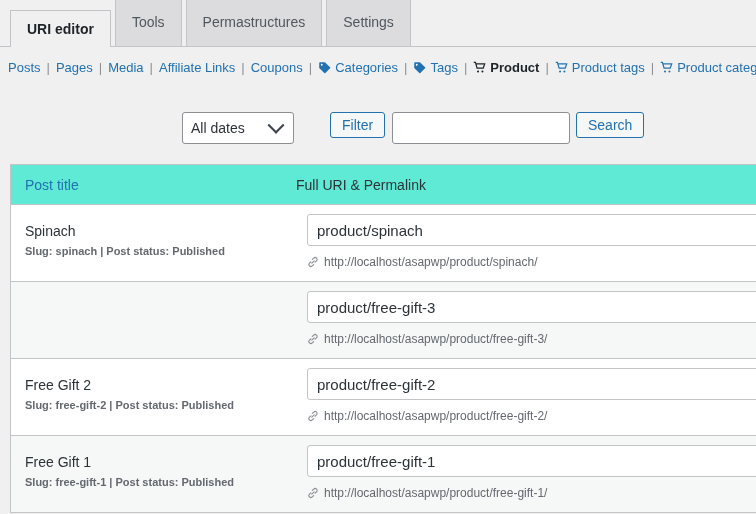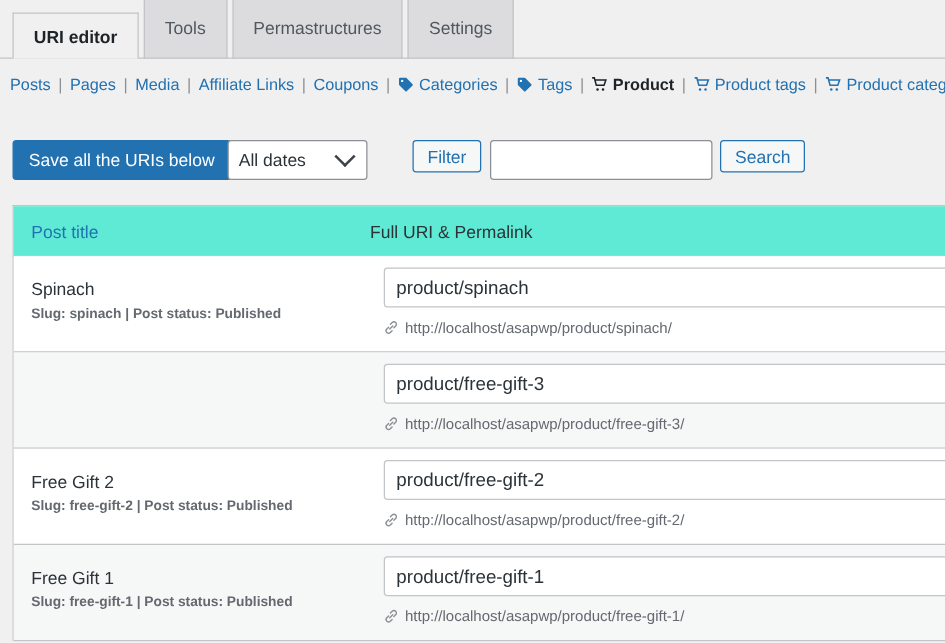--- a/index.html
+++ b/index.html
@@ -281,21 +281,20 @@
             <path fill="none" stroke="#2271b1" stroke-width="1.5" d="M.9 1.6h2.1l2 7.2h7.6l1.8-5.2H3.7"></path>
             <circle cx="6.2" cy="13" r="1.25" fill="#2271b1"></circle>
             <circle cx="11.6" cy="13" r="1.25" fill="#2271b1"></circle>
           </svg>
         </span>
         <span>Product categories</span>
       </a>
     </div>
 
   <div class="toolbar">
-    <button class="btn-primary">Save all the URIs below</button>
 
     <div class="select-wrap">
       <span class="lbl">All dates</span>
       <span class="chev"></span>
     </div>
 
     <button class="btn-secondary" id="filter-button">Filter</button>
 
     <input class="search-input" type="text" value="" style="">
 

